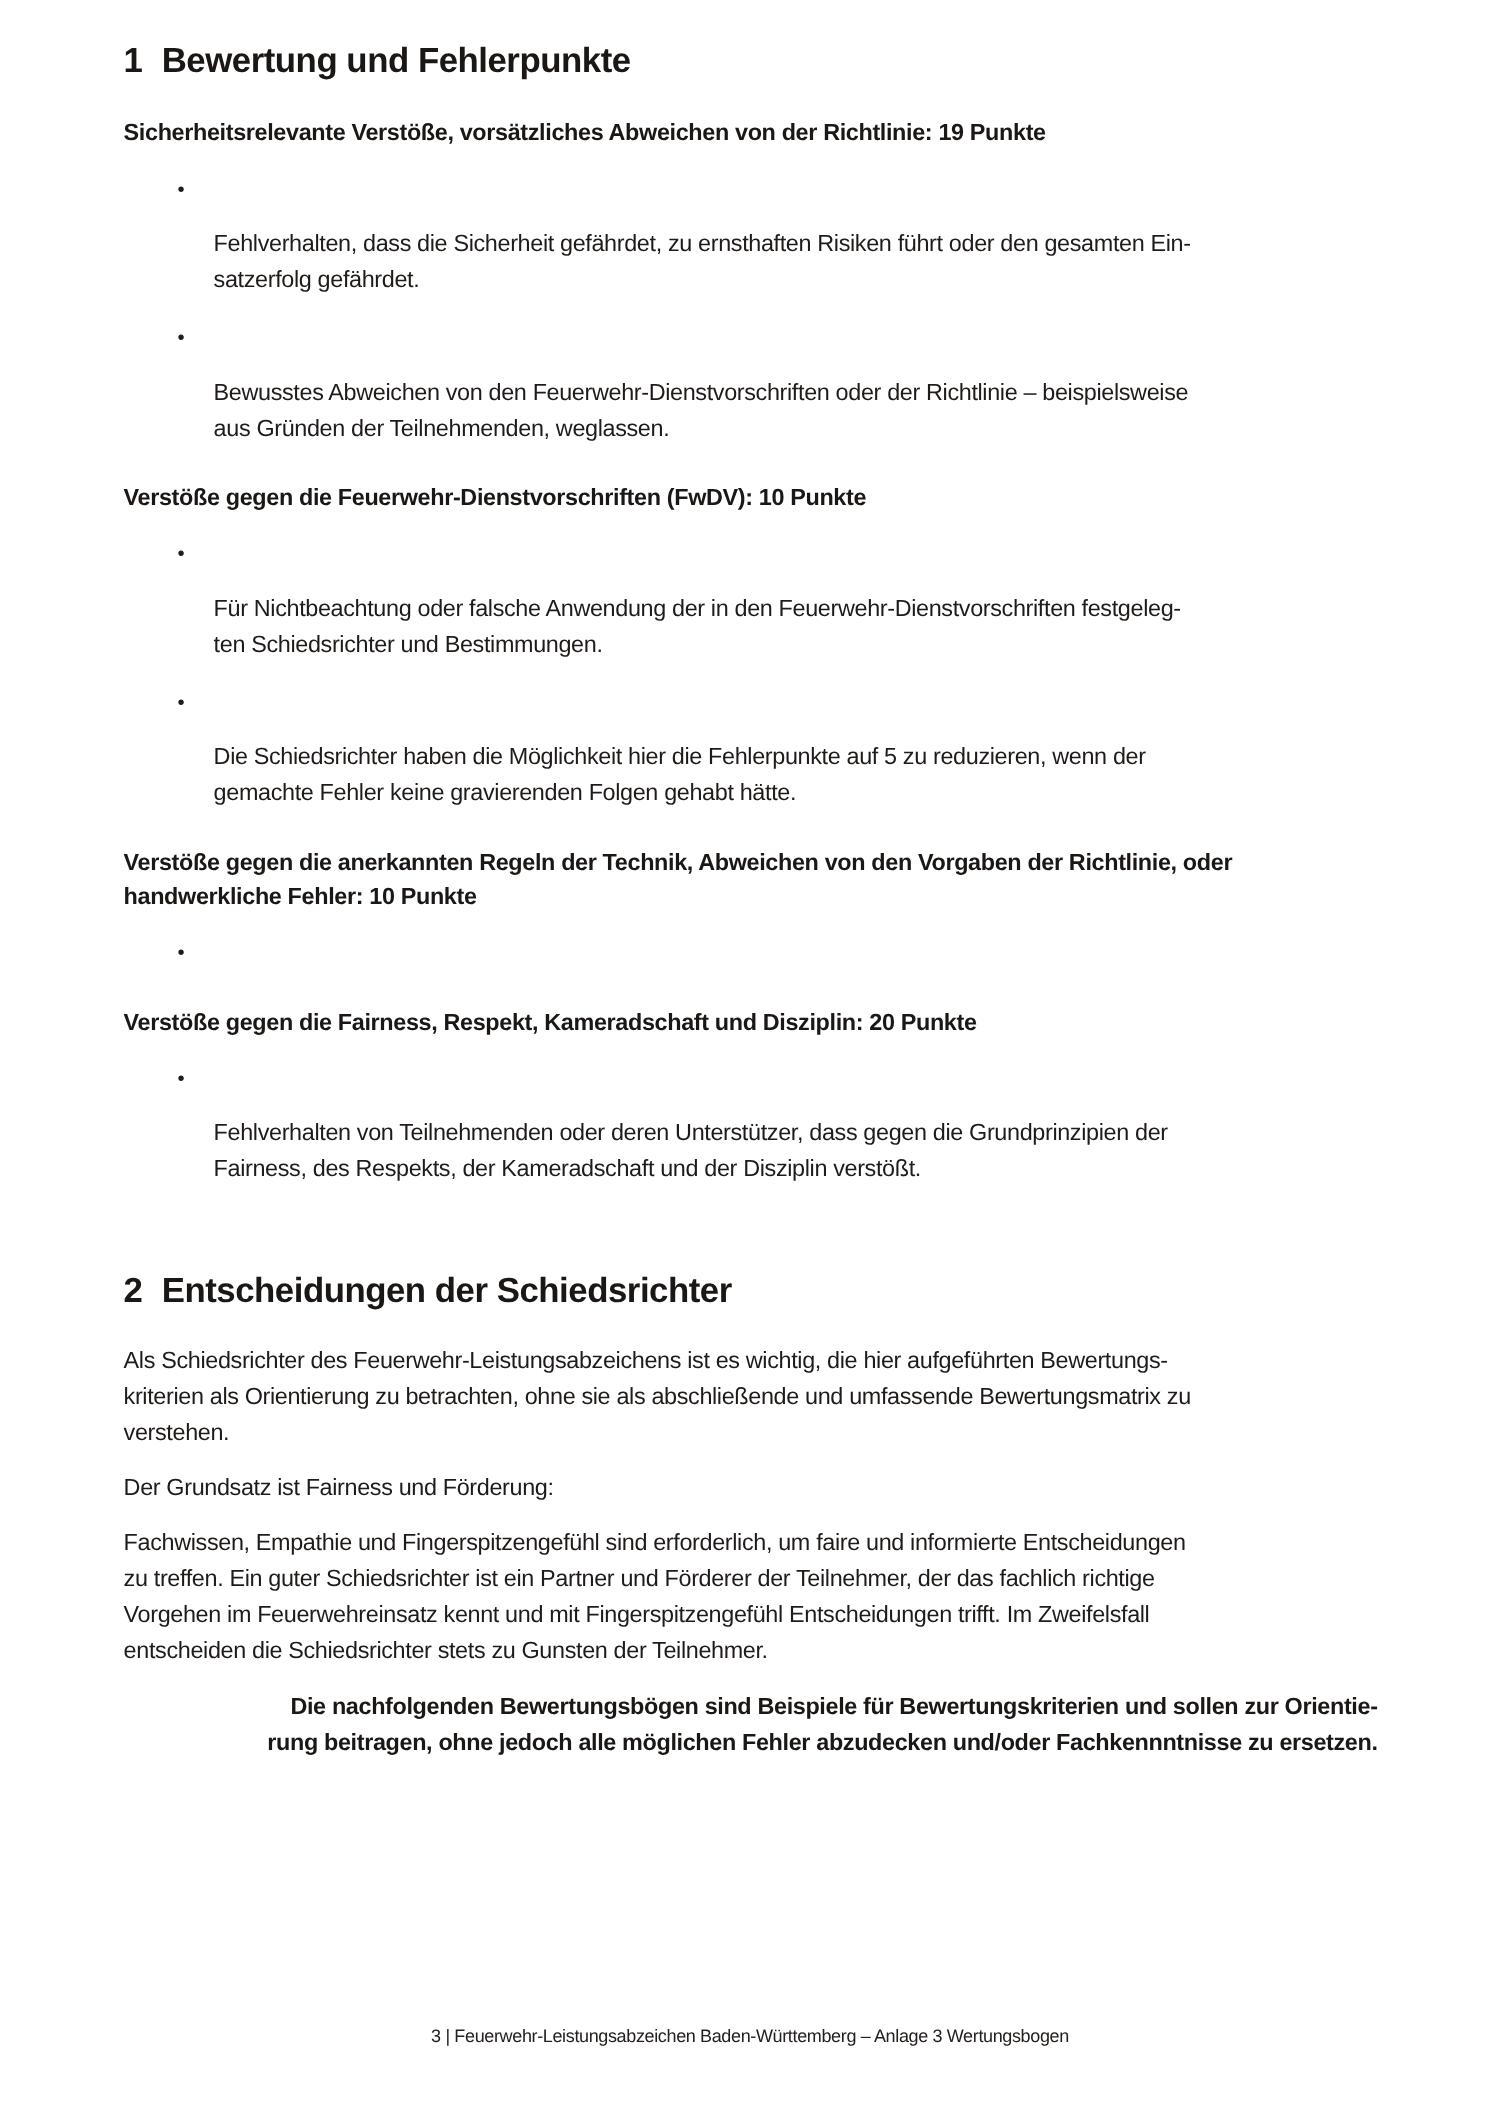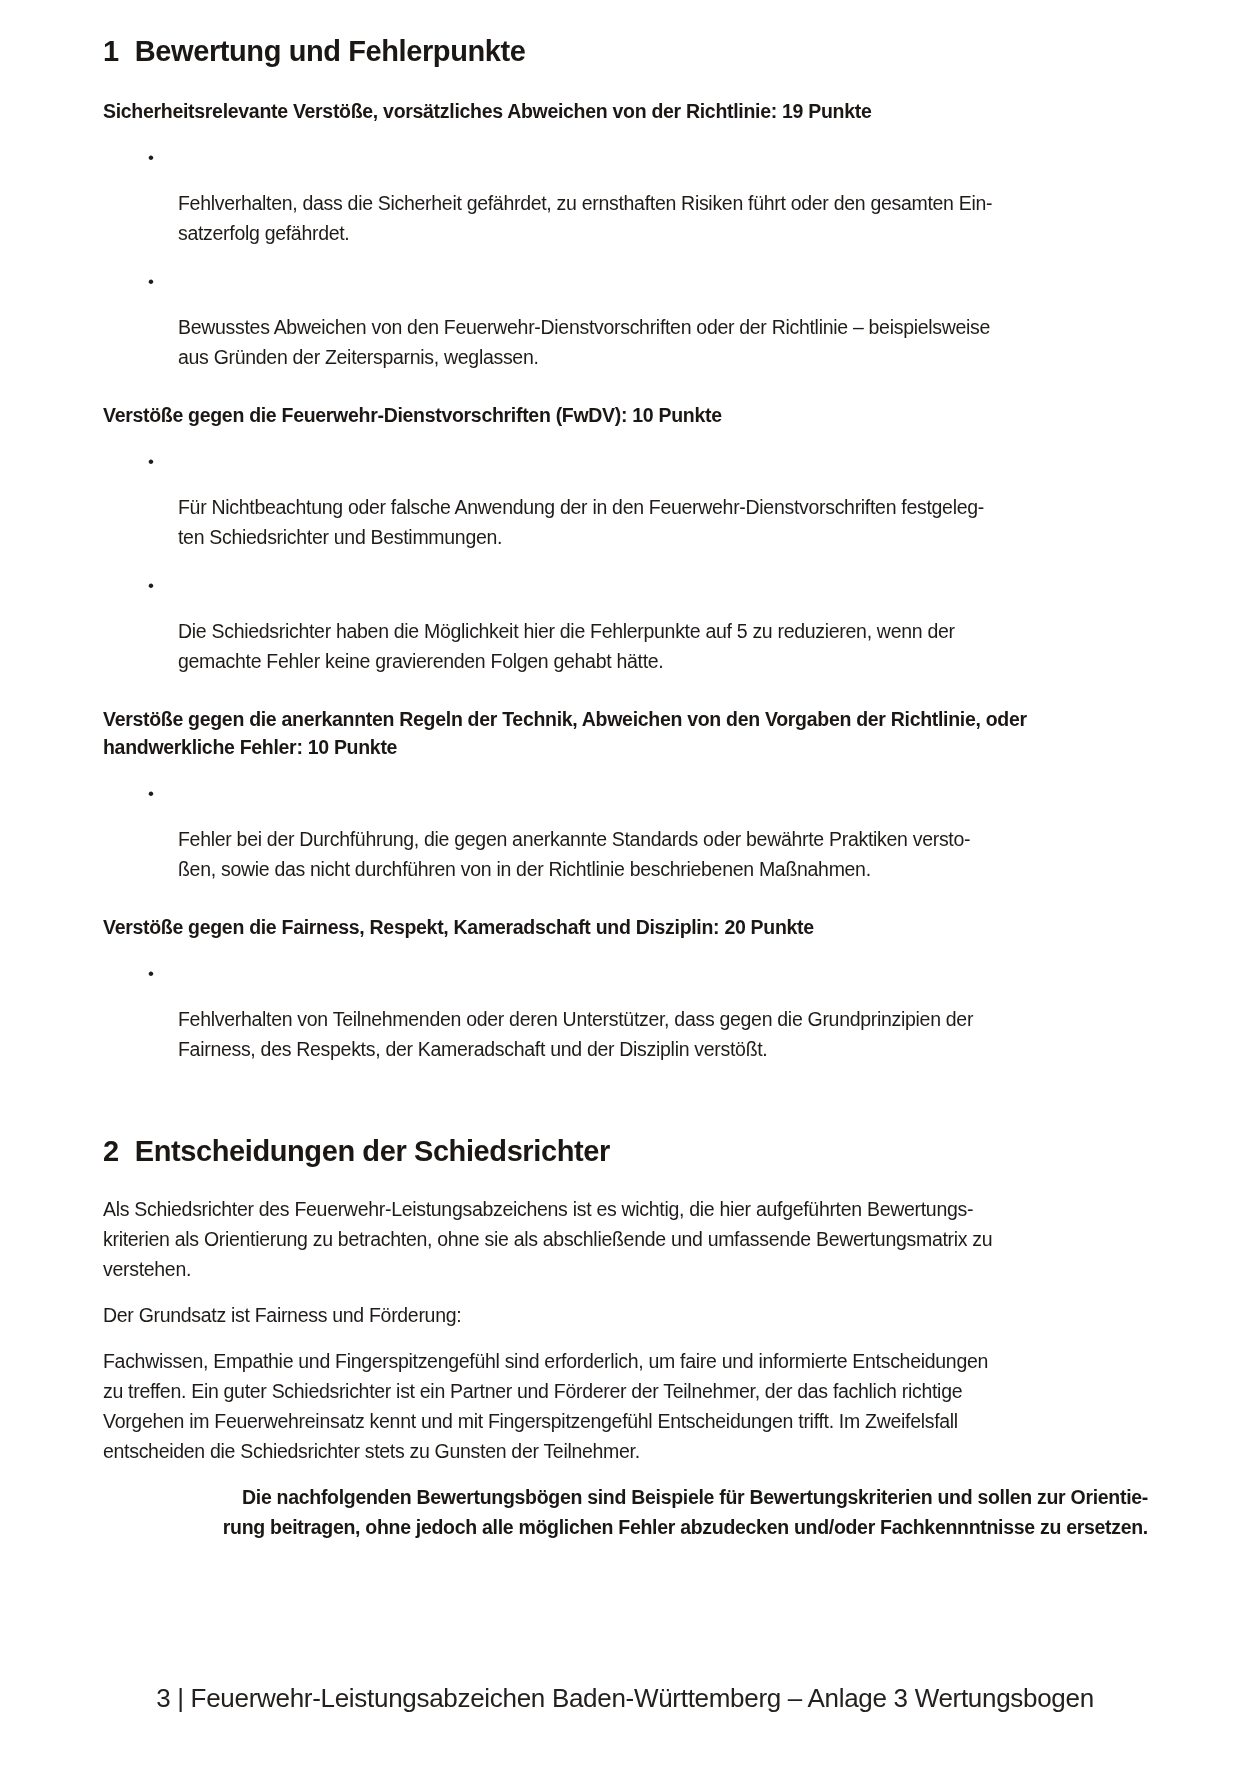--- a/index.html
+++ b/index.html
@@ -80,21 +80,21 @@
     font-weight: 700;
     color: #1b1715;
     text-align: right;
   }
   .page-footer {
     position: absolute;
     left: 0;
     right: 0;
     top: 1686px;
     text-align: center;
-    font-size: 26px;
+    font-size: 15px;
     line-height: 24px;
     letter-spacing: -0.3px;
     color: #24201e;
   }
 </style>
 </head>
 <body>
 
 <div class="page">
   <main class="content">
@@ -106,21 +106,21 @@
       <h2 class="subhead">Sicherheitsrelevante Verstöße, vorsätzliches Abweichen von der Richtlinie: 19 Punkte</h2>
       <ul class="bullets">
         <li>
           <span class="marker">•</span>
           <span class="btext">Fehlverhalten, dass die Sicherheit gefährdet, zu ernsthaften Risiken führt oder den gesamten Ein-
 satzerfolg gefährdet.</span>
         </li>
         <li>
           <span class="marker">•</span>
           <span class="btext">Bewusstes Abweichen von den Feuerwehr-Dienstvorschriften oder der Richtlinie – beispielsweise
-aus Gründen der Zeitersparnis, weglassen.</span>
+aus Gründen der Teilnehmenden, weglassen.</span>
         </li>
       </ul>
 
       <h2 class="subhead">Verstöße gegen die Feuerwehr-Dienstvorschriften (FwDV): 10 Punkte</h2>
       <ul class="bullets">
         <li>
           <span class="marker">•</span>
           <span class="btext">Für Nichtbeachtung oder falsche Anwendung der in den Feuerwehr-Dienstvorschriften festgeleg-
 ten Schiedsrichter und Bestimmungen.</span>
         </li>
@@ -129,22 +129,20 @@
           <span class="btext">Die Schiedsrichter haben die Möglichkeit hier die Fehlerpunkte auf 5 zu reduzieren, wenn der
 gemachte Fehler keine gravierenden Folgen gehabt hätte.</span>
         </li>
       </ul>
 
       <h2 class="subhead">Verstöße gegen die anerkannten Regeln der Technik, Abweichen von den Vorgaben der Richtlinie, oder
 handwerkliche Fehler: 10 Punkte</h2>
       <ul class="bullets">
         <li>
           <span class="marker">•</span>
-          <span class="btext">Fehler bei der Durchführung, die gegen anerkannte Standards oder bewährte Praktiken versto-
-ßen, sowie das nicht durchführen von in der Richtlinie beschriebenen Maßnahmen.</span>
         </li>
       </ul>
 
       <h2 class="subhead">Verstöße gegen die Fairness, Respekt, Kameradschaft und Disziplin: 20 Punkte</h2>
       <ul class="bullets">
         <li>
           <span class="marker">•</span>
           <span class="btext">Fehlverhalten von Teilnehmenden oder deren Unterstützer, dass gegen die Grundprinzipien der
 Fairness, des Respekts, der Kameradschaft und der Disziplin verstößt.</span>
         </li>

